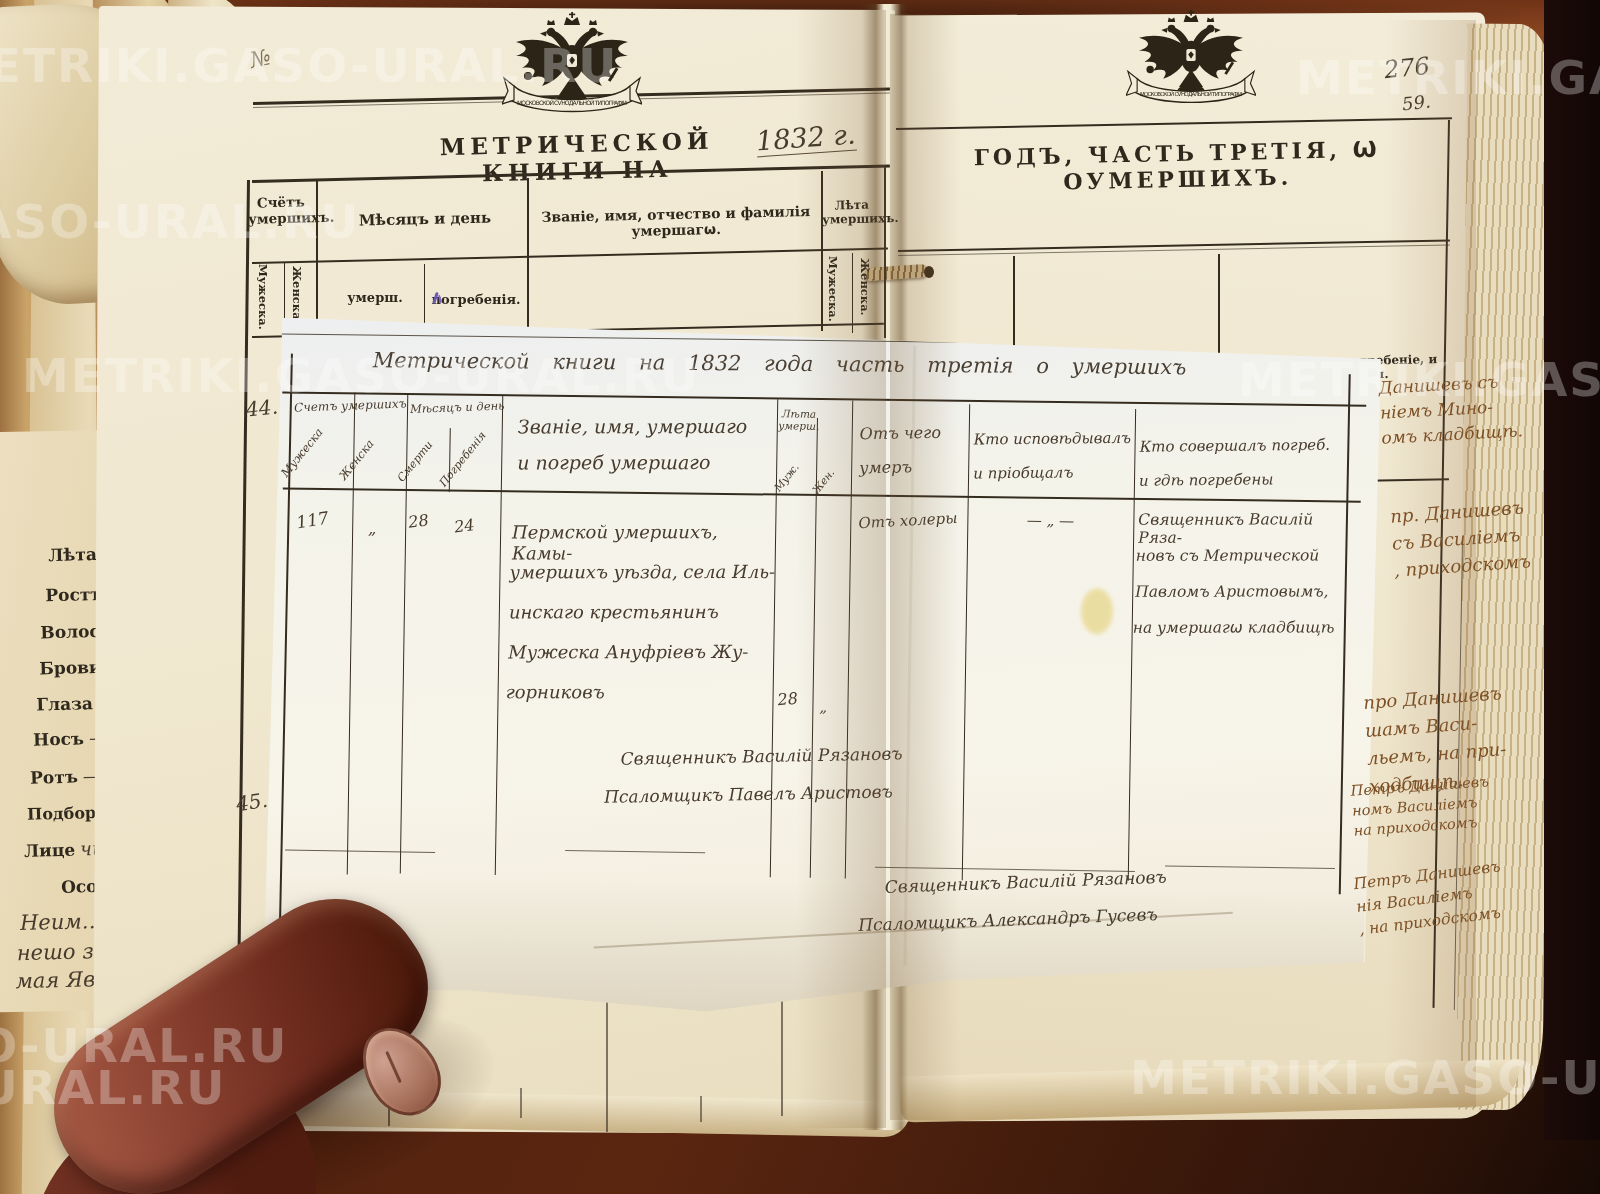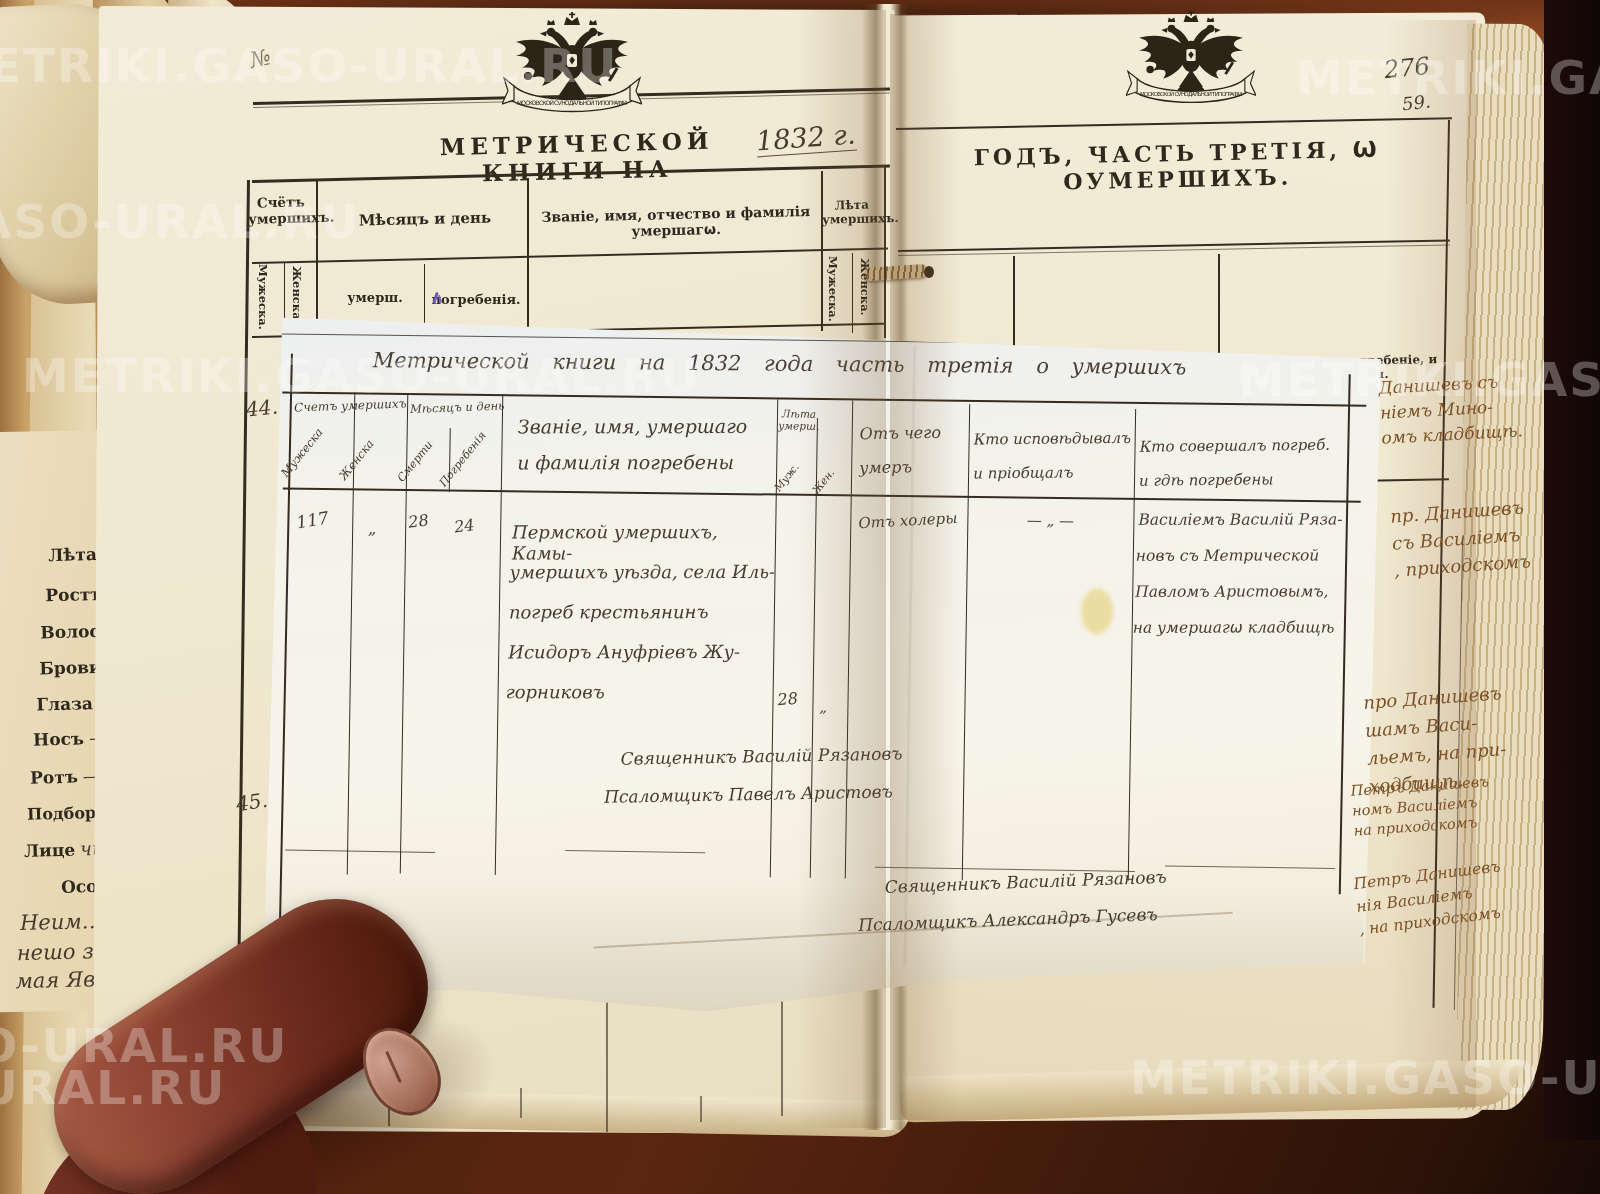--- a/index.html
+++ b/index.html
@@ -214,46 +214,46 @@
 
     <div class="hw" style="left:100px;top:26px;width:930px;font-size:21px;word-spacing:16px;transform:rotate(-.4deg);color:#4a3f33;">Метрической книги на 1832 года часть третія о умершихъ</div>
 
     <div class="hw" style="left:22px;top:80px;width:114px;font-size:12px;transform:rotate(-3deg);">Счетъ умершихъ</div>
     <div class="hw" style="left:138px;top:80px;width:95px;font-size:11.5px;transform:rotate(-3deg);">Мѣсяцъ и день</div>
     <div class="hw" style="left:18px;top:148px;font-size:11.5px;transform:rotate(-52deg);transform-origin:left bottom;">Мужеска</div>
     <div class="hw" style="left:76px;top:150px;font-size:11.5px;transform:rotate(-52deg);transform-origin:left bottom;">Женска</div>
     <div class="hw" style="left:134px;top:152px;font-size:11px;transform:rotate(-52deg);transform-origin:left bottom;">Смерти</div>
     <div class="hw" style="left:176px;top:156px;font-size:11px;transform:rotate(-52deg);transform-origin:left bottom;">Погребенія</div>
     <div class="hw" style="left:246px;top:92px;width:256px;font-size:19px;transform:rotate(-1deg);">Званіе, имя, умершаго</div>
-    <div class="hw" style="left:246px;top:128px;width:256px;font-size:19px;transform:rotate(-1deg);">и фамилія погребены</div>
+    <div class="hw" style="left:246px;top:128px;width:256px;font-size:19px;transform:rotate(-1deg);">и погреб умершаго</div>
     <div class="hw pre" style="left:506px;top:82px;width:42px;font-size:10.5px;">Лѣта
 умерш.</div>
     <div class="hw" style="left:510px;top:156px;font-size:10.5px;transform:rotate(-52deg);transform-origin:left bottom;">Муж.</div>
     <div class="hw" style="left:548px;top:158px;font-size:10.5px;transform:rotate(-52deg);transform-origin:left bottom;">Жен.</div>
     <div class="hw" style="left:588px;top:96px;width:100px;font-size:16px;transform:rotate(-2deg);">Отъ чего</div>
     <div class="hw" style="left:588px;top:130px;width:100px;font-size:16px;transform:rotate(-2deg);">умеръ</div>
     <div class="hw" style="left:702px;top:100px;width:158px;font-size:15px;transform:rotate(-1.5deg);">Кто исповѣдывалъ</div>
     <div class="hw" style="left:702px;top:134px;width:158px;font-size:15px;transform:rotate(-1.5deg);">и пріобщалъ</div>
     <div class="hw" style="left:868px;top:104px;width:208px;font-size:15px;transform:rotate(-1.5deg);">Кто совершалъ погреб.</div>
     <div class="hw" style="left:868px;top:138px;width:208px;font-size:15px;transform:rotate(-1.5deg);">и гдѣ погребены</div>
 
     <div class="hw" style="left:26px;top:192px;font-size:17px;transform:rotate(-10deg);">117</div>
     <div class="hw" style="left:98px;top:200px;font-size:16px;">„</div>
     <div class="hw" style="left:138px;top:192px;font-size:16px;transform:rotate(-8deg);">28</div>
     <div class="hw" style="left:184px;top:196px;font-size:16px;transform:rotate(-8deg);">24</div>
     <div class="hw" style="left:242px;top:198px;width:268px;font-size:18px;transform:rotate(-1deg);">Пермской умершихъ, Камы-</div>
     <div class="hw" style="left:240px;top:238px;width:268px;font-size:18px;transform:rotate(-1deg);">умершихъ уѣзда, села Иль-</div>
-    <div class="hw" style="left:240px;top:278px;width:268px;font-size:18px;transform:rotate(-1deg);">погреб крестьянинъ</div>
-    <div class="hw" style="left:240px;top:318px;width:268px;font-size:18px;transform:rotate(-1deg);">Исидоръ Ануфріевъ Жу-</div>
+    <div class="hw" style="left:240px;top:278px;width:268px;font-size:18px;transform:rotate(-1deg);">инскаго крестьянинъ</div>
+    <div class="hw" style="left:240px;top:318px;width:268px;font-size:18px;transform:rotate(-1deg);">Мужеска Ануфріевъ Жу-</div>
     <div class="hw" style="left:238px;top:358px;width:268px;font-size:18px;transform:rotate(-1deg);">горниковъ</div>
     <div class="hw" style="left:510px;top:364px;font-size:16px;transform:rotate(-6deg);">28</div>
     <div class="hw" style="left:552px;top:372px;font-size:15px;">„</div>
     <div class="hw" style="left:588px;top:184px;width:106px;font-size:15px;transform:rotate(-4deg);">Отъ холеры</div>
     <div class="hw" style="left:700px;top:182px;width:160px;text-align:center;font-size:15px;">—  „  —</div>
-    <div class="hw" style="left:868px;top:178px;width:214px;font-size:15.5px;transform:rotate(-1deg);">Василіемъ Василій Ряза-</div>
+    <div class="hw" style="left:868px;top:178px;width:214px;font-size:15.5px;transform:rotate(-1deg);">Священникъ Василій Ряза-</div>
     <div class="hw" style="left:866px;top:214px;width:214px;font-size:15.5px;transform:rotate(-1deg);">новъ съ Метрической</div>
     <div class="hw" style="left:866px;top:250px;width:214px;font-size:15.5px;transform:rotate(-1deg);">Павломъ Аристовымъ,</div>
     <div class="hw" style="left:864px;top:286px;width:214px;font-size:15.5px;transform:rotate(-1deg);">на умершагѡ кладбищѣ</div>
 
     <div class="hw" style="left:354px;top:420px;width:340px;font-size:17px;transform:rotate(-2deg);">Священникъ Василій Рязановъ</div>
     <div class="hw" style="left:338px;top:458px;width:360px;font-size:17px;transform:rotate(-2deg);">Псаломщикъ Павелъ Аристовъ</div>
 
     <div class="hw" style="left:620px;top:540px;width:380px;font-size:17px;transform:rotate(-3deg);">Священникъ Василій Рязановъ</div>
     <div class="hw" style="left:594px;top:578px;width:400px;font-size:17px;transform:rotate(-3deg);">Псаломщикъ Александръ Гусевъ</div>
   </div>

